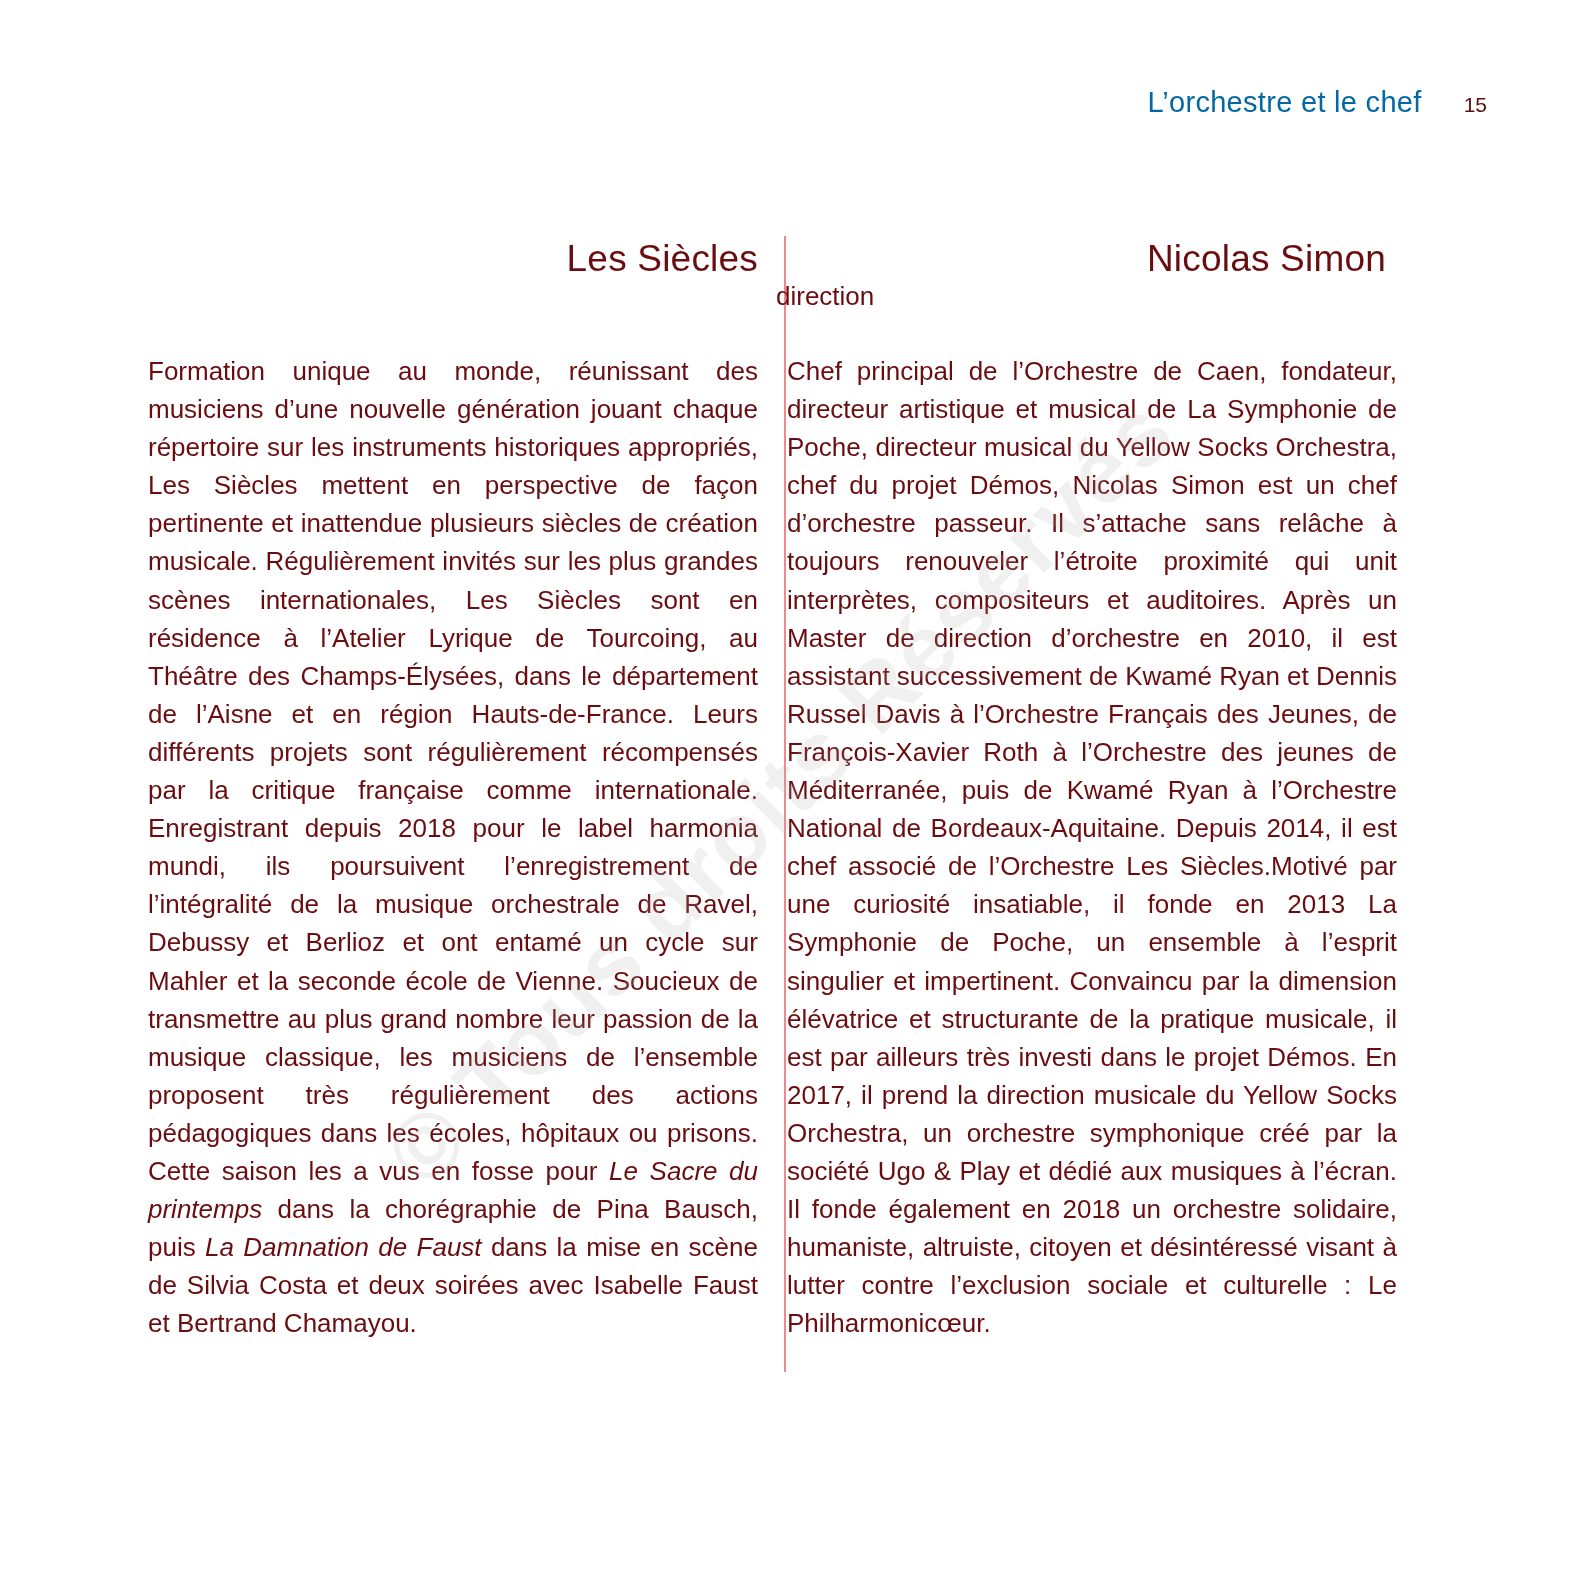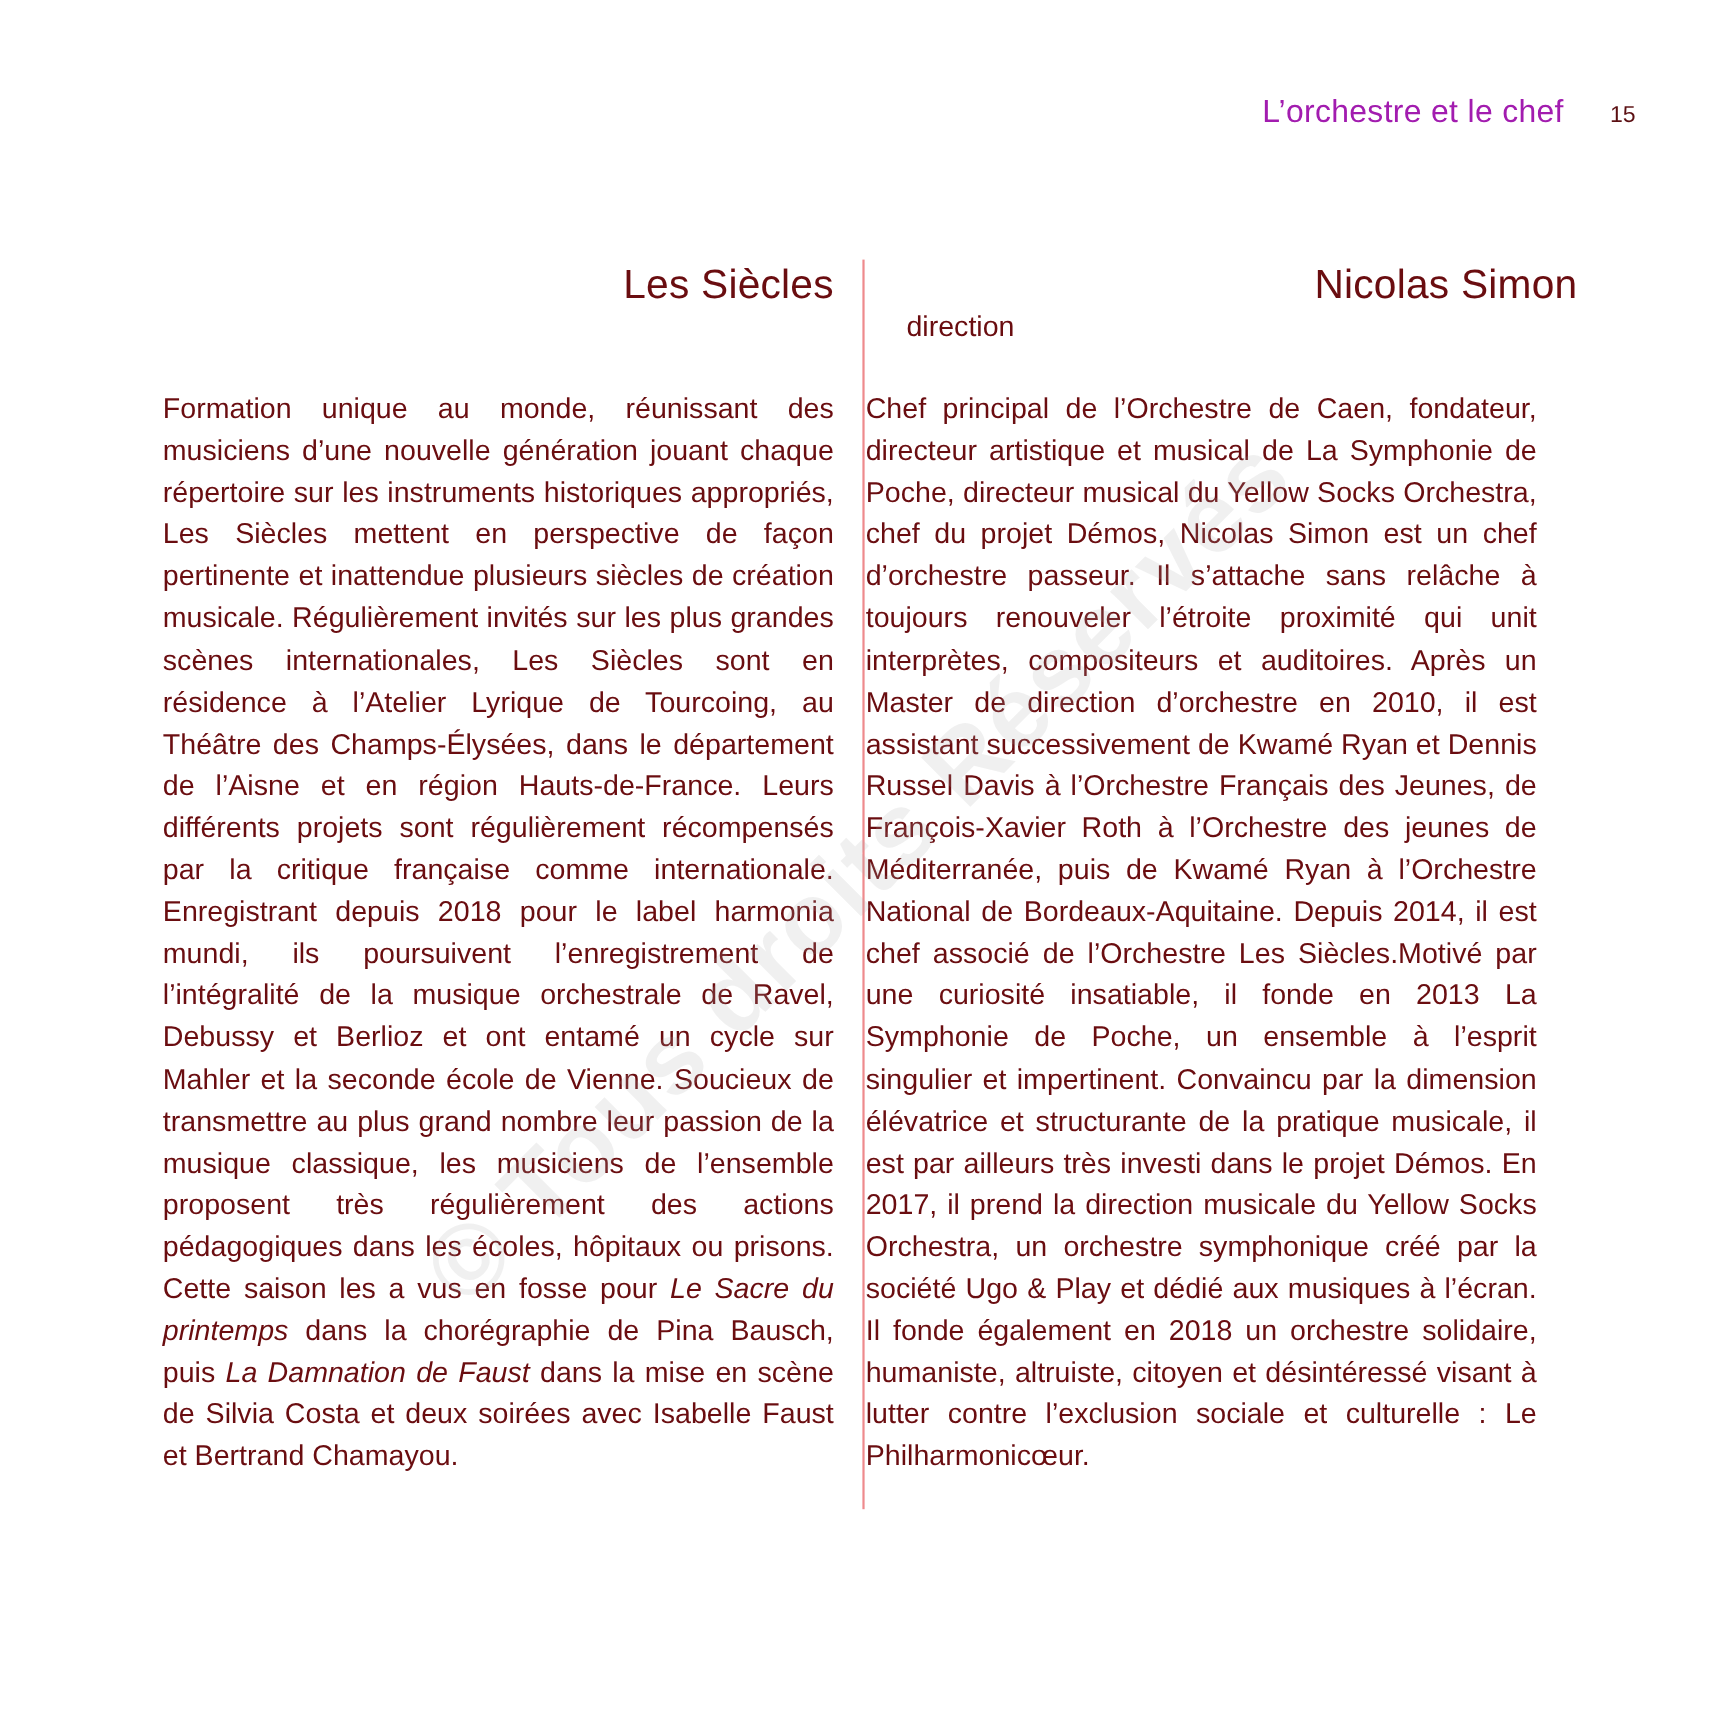--- a/index.html
+++ b/index.html
@@ -17,35 +17,35 @@
     }
     .page-header {
       position: absolute;
       top: 86px;
       right: 88px;
       display: flex;
       align-items: baseline;
       gap: 42px;
     }
     .section-title {
-      color: #a21caf;
+      color: #0369a1;
       font-size: 29px;
       letter-spacing: 0.3px;
     }
     .page-number {
       color: #5b0f12;
       font-size: 21px;
     }
     .column {
       position: absolute;
       top: 236px;
       width: 610px;
     }
     .col-left { left: 148px; }
-    .col-right { left: 824px; }
+    .col-right { left: 776px; }
     .divider {
       position: absolute;
       left: 784px;
       top: 236px;
       width: 2px;
       height: 1136px;
       background: #ee8a8d;
     }
     .heading {
       font-size: 37px;

